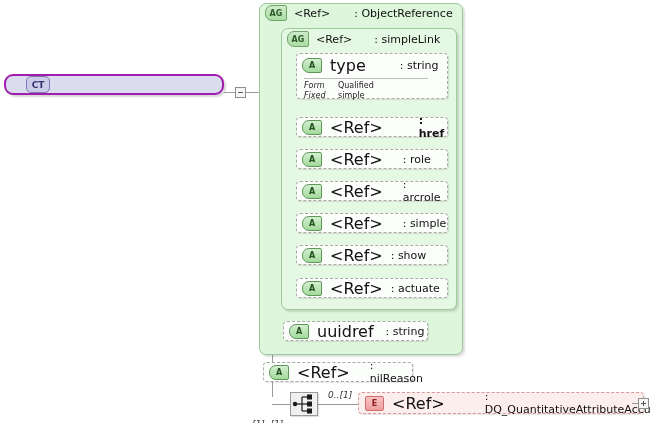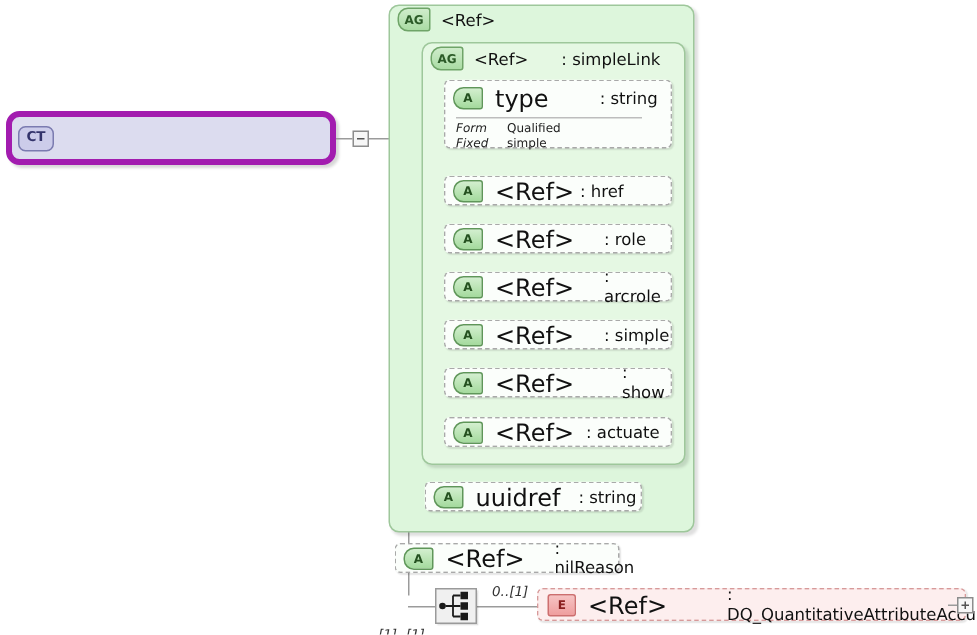--- a/index.html
+++ b/index.html
@@ -13,28 +13,28 @@
     position: relative;
     font-family: "DejaVu Sans", "Liberation Sans", sans-serif;
     font-size: 11px;
     color: #1a1a1a;
     overflow: hidden;
   }
   .abs { position: absolute; }
 
   
   #ct-box {
-    left: 4px; top: 74px; width: 220px; height: 36px;
+    left: 4px; top: 74px; width: 220px; height: 21px;
     background: #dcdcef;
-    border: 4px solid #a21caf;
+    border: 2px solid #a21caf;
     border-radius: 9px;
     box-shadow: 2px 2px 2px rgba(0,0,0,0.16);
     display: flex;
     align-items: center;
-    padding-left: 4px;
+    padding-left: 20px;
     box-sizing: border-box;
   }
   #ct-box .ct-badge {
     width: 22px; height: 15px;
     border: 1px solid #7b7bb0;
     border-radius: 5px;
     background: #ccccea;
     color: #33336b;
     font-size: 9px;
     font-weight: bold;
@@ -232,20 +232,21 @@
 <div class="ln h abs" style="left:284px; top:191px; width:12px;"></div>
 <div class="ln h abs" style="left:284px; top:223px; width:12px;"></div>
 <div class="ln h abs" style="left:284px; top:255px; width:12px;"></div>
 <div class="ln h abs" style="left:284px; top:288px; width:12px;"></div>
 
 <div class="grpbox abs" id="group-objectreference" style="left:259px; top:3px; width:204px; height:352px;">
 </div>
 <div class="grp-head" style="left:265px; top:5px;">
   <div class="ag-badge">AG</div>
   <span class="ref-text">&lt;Ref&gt;</span>
+  <span class="type-text" style="margin-left:24px;">: ObjectReference</span>
 </div>
 
 <div class="grpbox grp-inner abs" id="group-simplelink" style="left:281px; top:28px; width:176px; height:282px;">
 </div>
 <div class="grp-head" style="left:287px; top:31px;">
   <div class="ag-badge">AG</div>
   <span class="ref-text">&lt;Ref&gt;</span>
   <span class="type-text" style="margin-left:22px;">: simpleLink</span>
 </div>
 
@@ -263,21 +264,21 @@
     <div class="ff-row">
       <span class="ff-key">Fixed</span>
       <span class="ff-val">simple</span>
     </div>
   </div>
 </div>
 
 <div class="attrbox" style="left:296px; top:117px; width:152px;">
   <div class="a-badge">A</div>
   <span class="attr-name">&lt;Ref&gt;</span>
-  <span class="attr-type" style="margin-left:4px;">: href</span>
+  <span class="attr-type" style="margin-left:36px;font-weight:bold;">: href</span>
 </div>
 
 <div class="attrbox" style="left:296px; top:149px; width:152px;">
   <div class="a-badge">A</div>
   <span class="attr-name">&lt;Ref&gt;</span>
   <span class="attr-type" style="margin-left:20px;">: role</span>
 </div>
 
 <div class="attrbox" style="left:296px; top:181px; width:152px;">
   <div class="a-badge">A</div>
@@ -287,21 +288,21 @@
 
 <div class="attrbox" style="left:296px; top:213px; width:152px;">
   <div class="a-badge">A</div>
   <span class="attr-name">&lt;Ref&gt;</span>
   <span class="attr-type" style="margin-left:20px;">: simple</span>
 </div>
 
 <div class="attrbox" style="left:296px; top:245px; width:152px;">
   <div class="a-badge">A</div>
   <span class="attr-name">&lt;Ref&gt;</span>
-  <span class="attr-type" style="margin-left:32px;">: show</span>
+  <span class="attr-type" style="margin-left:8px;">: show</span>
 </div>
 
 <div class="attrbox" style="left:296px; top:278px; width:152px;">
   <div class="a-badge">A</div>
   <span class="attr-name">&lt;Ref&gt;</span>
   <span class="attr-type" style="margin-left:8px;">: actuate</span>
 </div>
 
 <div class="attrbox" style="left:283px; top:321px; width:145px;">
   <div class="a-badge">A</div>

